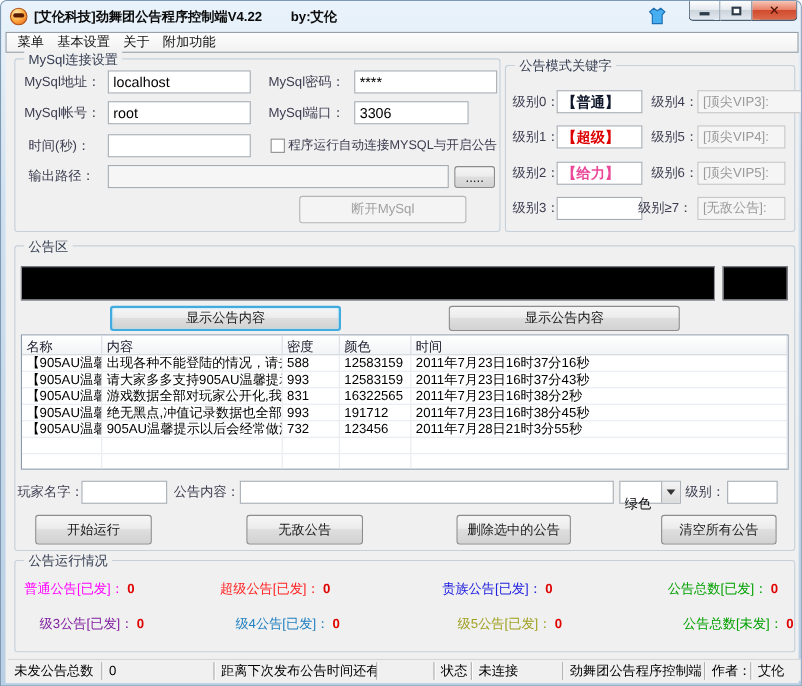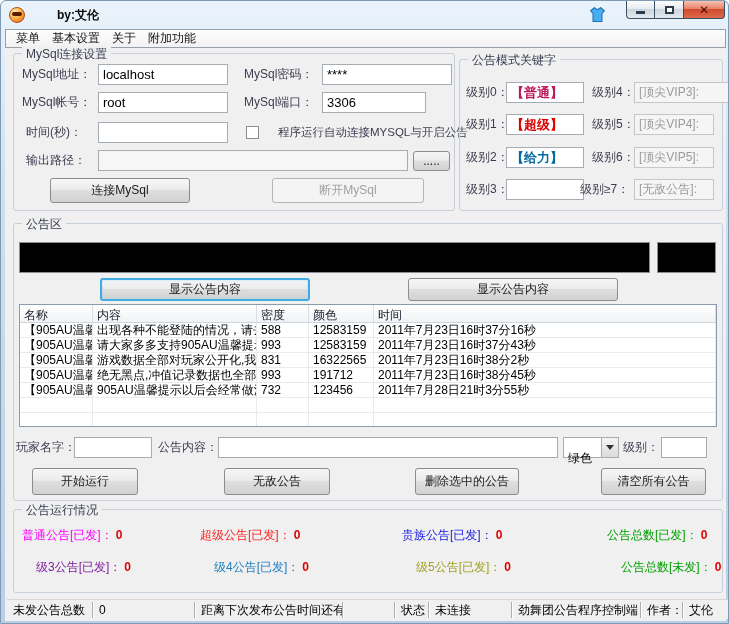--- a/index.html
+++ b/index.html
@@ -94,20 +94,21 @@
   .sb-seg { height:16px; line-height:16px; padding-left:6px; border-right:1px solid #aeaeae;
     box-shadow:1px 0 0 #ffffff; white-space:nowrap; overflow:hidden; }
 </style>
 </head>
 <body>
 
 <div class="window">
 
   <div class="abs titlebar">
     <div class="app-icon"></div>
+    <span class="title-text">[艾伦科技]劲舞团公告程序控制端V4.22</span>
     <span class="title-text title-by">by:艾伦</span>
   </div>
   <svg class="skin-icon" viewBox="0 0 16 16">
     <path d="M5 1.5 L8 3.5 L11 1.5 L14.5 4.5 L12.2 7 L12.2 14.5 L3.8 14.5 L3.8 7 L1.5 4.5 Z" fill="#47aef2" stroke="#1d6fb0" stroke-width="1"></path>
   </svg>
   <div class="cap-group">
     <div class="cap-btn cap-min">
         <div class="glyph-min"></div>
       </div>
     <div class="cap-btn cap-max">
@@ -136,45 +137,44 @@
     <div class="abs tb" style="left:308px;top:10px;width:130px;">****</div>
 
     <span class="abs lbl" style="left:8px;top:38px;">MySql帐号：</span>
     <div class="abs tb" style="left:84px;top:38px;width:130px;">root</div>
     <span class="abs lbl" style="left:230px;top:38px;">MySql端口：</span>
     <div class="abs tb" style="left:308px;top:38px;width:104px;">3306</div>
 
     <span class="abs lbl" style="left:12px;top:68px;">时间(秒)：</span>
     <div class="abs tb" style="left:84px;top:68px;width:130px;"></div>
     <div class="abs checkbox" style="left:232px;top:72px;"></div>
-    <span class="abs lbl" style="left:264px;top:68px;font-size:11.5px;">程序运行自动连接MYSQL与开启公告</span>
+    <span class="abs lbl" style="left:248px;top:68px;font-size:11.5px;">程序运行自动连接MYSQL与开启公告</span>
 
     <span class="abs lbl" style="left:12px;top:96px;">输出路径：</span>
     <div class="abs tb" style="left:84px;top:96px;width:310px;background:#f6f6f6;"></div>
     <div class="abs btn" style="left:399px;top:97px;width:37px;height:20px;">.....</div>
 
-    <div class="abs btn" style="left:36px;top:124px;width:140px;height:25px;">连接MySql</div>
     <div class="abs btn btn-dis" style="left:258px;top:124px;width:152px;height:25px;">断开MySql</div>
   </div>
 
   <div class="abs groupbox" style="left:458px;top:58px;width:264px;height:152px;">
     <span class="group-title">公告模式关键字</span>
 
     <span class="abs lbl" style="left:6px;top:22px;">级别0：</span>
-    <div class="abs tb" style="left: 46px; top: 22px; width: 78px; font-weight: bold; color: #be185d;">【普通】</div>
+    <div class="abs tb" style="left: 46px; top: 22px; width: 78px; font-weight: bold; color: #0f172a;">【普通】</div>
     <span class="abs lbl" style="left:132px;top:22px;">级别4：</span>
     <div class="abs tb tb-dis" style="left:174px;top:22px;width:100px;">[顶尖VIP3]:</div>
 
     <span class="abs lbl" style="left:6px;top:54px;">级别1：</span>
     <div class="abs tb" style="left: 46px; top: 54px; width: 78px; font-weight: bold; color: rgb(221, 0, 0);">【超级】</div>
     <span class="abs lbl" style="left:132px;top:54px;">级别5：</span>
     <div class="abs tb tb-dis" style="left:174px;top:54px;width:80px;">[顶尖VIP4]:</div>
 
     <span class="abs lbl" style="left:6px;top:87px;">级别2：</span>
-    <div class="abs tb" style="left: 46px; top: 87px; width: 78px; font-weight: bold; color: #0369a1;">【给力】</div>
+    <div class="abs tb" style="left: 46px; top: 87px; width: 78px; font-weight: bold; color: #ec4899;">【给力】</div>
     <span class="abs lbl" style="left:132px;top:87px;">级别6：</span>
     <div class="abs tb tb-dis" style="left:174px;top:87px;width:80px;">[顶尖VIP5]:</div>
 
     <span class="abs lbl" style="left:6px;top:119px;">级别3：</span>
     <div class="abs tb" style="left:46px;top:119px;width:78px;"></div>
     <span class="abs lbl" style="left:120px;top:119px;">级别≥7：</span>
     <div class="abs tb tb-dis" style="left:174px;top:119px;width:80px;">[无敌公告]:</div>
   </div>
 
   <div class="abs groupbox" style="left:12px;top:222px;width:710px;height:278px;">

